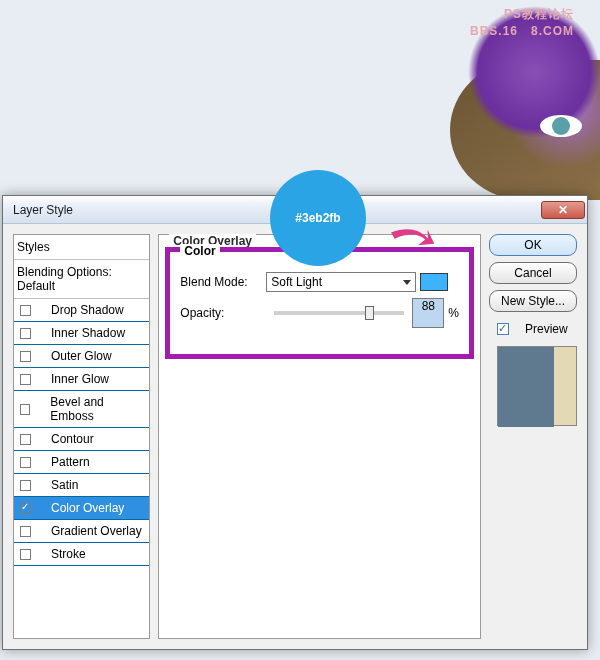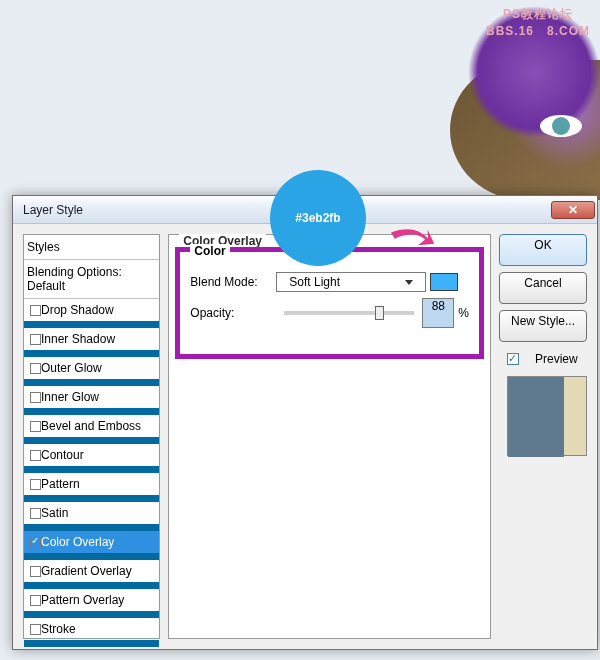--- a/index.html
+++ b/index.html
@@ -1,48 +1,48 @@
 <!DOCTYPE html>
 <html><head>
 <meta charset="utf-8">
 <style>
 *{box-sizing:border-box;margin:0;padding:0;font-family:"Segoe UI",Tahoma,sans-serif;font-size:12px}
 body{width:600px;height:660px;background:#e8edf3;overflow:hidden;position:relative}
 .bgimg{position:absolute;top:0;right:0;width:220px;height:180px;background:radial-gradient(circle at 70% 40%,#8a4fb5 0%,#6b2f9e 30%,transparent 35%),radial-gradient(circle at 85% 60%,#a86ed4 0%,transparent 28%);border-radius:50% 0 0 50%}
 .eye{position:absolute;top:115px;right:18px;width:42px;height:22px;background:#fff;border-radius:50%}
 .eye::after{content:"";position:absolute;top:2px;left:12px;width:18px;height:18px;background:#5aa0a8;border-radius:50%}
 .hair{position:absolute;top:60px;right:0;width:150px;height:140px;background:linear-gradient(145deg,#6b5434,#8a6f48);border-radius:60% 0 0 60%}
-.watermark{position:absolute;top:6px;right:10px;color:#e7a7b0;font-size:15px;font-weight:bold;line-height:17px;text-align:center;letter-spacing:1px;z-index:3}
-.dialog{position:absolute;top:195px;left:12px;width:586px;height:455px;background:#f0f0f0;border:1px solid #707070;box-shadow:0 0 12px rgba(0,0,0,.35);z-index:5}
+.watermark{position:absolute;top:6px;right:26px;color:#e7a7b0;font-size:15px;font-weight:bold;line-height:17px;text-align:right;letter-spacing:1px;z-index:3}
+.dialog{position:absolute;top:195px;left:2px;width:586px;height:455px;background:#f0f0f0;border:1px solid #707070;box-shadow:0 0 12px rgba(0,0,0,.35);z-index:5}
 .titlebar{height:28px;background:linear-gradient(#fdfdfe,#e6edf6 45%,#d6e1ef);display:flex;align-items:center;padding:0 2px 0 10px;border-bottom:1px solid #b8c4d4}
 .titlebar .t{flex:1;color:#1a1a1a}
 .closebtn{width:44px;height:18px;background:linear-gradient(#e49a8f,#c9594b);border:1px solid #8b3d33;border-radius:3px;color:#fff;display:flex;align-items:center;justify-content:center;font-weight:bold}
 .body{display:flex;padding:10px;gap:8px;height:calc(100% - 28px)}
 .left{width:150px;background:#fff;border:1px solid #9a9a9a;display:flex;flex-direction:column}
 .left .hd{padding:5px 3px;border-bottom:1px solid #c0c0c0}
-.left .row{padding:4px 6px;border-bottom:7px solid #0369a1;display:flex;align-items:center;gap:0;cursor:default}
+.left .row{padding:4px 6px;border-bottom:1px solid #0369a1;display:flex;align-items:center;gap:20px;cursor:default}
 .left .row.indent{}
 .left .row.sel{background:#2f8fe0;color:#fff}
 .left .cb{width:11px;height:11px;border:1px solid #7a7a7a;background:#fff;display:inline-block}
 .left .cb.ck{background:#2f8fe0;position:relative}
 .left .cb.ck::after{content:"✓";color:#fff;position:absolute;top:-3px;left:0;font-size:10px}
 .mid{flex:1;background:#fff;border:1px solid #9a9a9a;padding:6px;position:relative}
 .fs-title{position:absolute;top:-1px;left:10px;background:#fff;padding:0 4px;font-weight:bold;color:#2a2a2a}
 .fs{border:5px solid #a21caf;margin-top:6px;padding:14px 10px 20px;position:relative}
 .fs .leg{position:absolute;top:-8px;left:10px;background:#fff;padding:0 4px;font-weight:bold}
 .frow{display:flex;align-items:center;margin:6px 0}
 .flab{width:80px;text-align:left;margin-right:6px}
-.select{flex:0 0 150px;height:20px;border:1px solid #7a7a7a;background:#fff;display:flex;align-items:center;padding:0 12px;justify-content:space-between}
+.select{flex:0 0 150px;height:20px;border:1px solid #7a7a7a;background:#fff;display:flex;align-items:center;padding:0 4px;justify-content:space-between}
 .select .caret{width:0;height:0;border-left:4px solid transparent;border-right:4px solid transparent;border-top:5px solid #333}
 .swatch{width:28px;height:18px;background:#3eb2fb;border:1px solid #3a3a3a;margin-left:4px}
 .slider{flex:0 0 130px;height:4px;background:#d0d0d0;position:relative;margin:0 8px}
 .slider .thumb{position:absolute;top:-5px;left:70%;width:9px;height:14px;background:#eee;border:1px solid #666}
 .numbox{width:32px;height:30px;border:1px solid #7a7a7a;background:#bcd7ef;text-align:center}
 .right{width:96px;display:flex;flex-direction:column;gap:6px;align-items:stretch}
-.btn{height:32px;border:1px solid #707070;background:linear-gradient(#fefefe,#e5e5e5);border-radius:4px;text-align:center;line-height:20px}
+.btn{height:22px;border:1px solid #707070;background:linear-gradient(#fefefe,#e5e5e5);border-radius:9px;text-align:center;line-height:20px}
 .btn.ok{background:linear-gradient(#eaf4ff,#cfe4f6);border-color:#4a7ebb}
 .prevrow{display:flex;align-items:center;gap:16px;margin:4px 0 4px 8px}
 .prevrow .cb{width:12px;height:12px;border:1px solid #4a7ebb;background:#fff;position:relative}
 .prevrow .cb::after{content:"✓";color:#2e6db4;position:absolute;top:-2px;left:0;font-size:11px}
 .thumbprev{width:80px;height:80px;background:#e3d9b5;border:1px solid #888;margin-left:8px;position:relative}
 .thumbprev::before{content:"";position:absolute;top:0;left:0;width:56px;height:80px;background:#5f7a8e}
 .callout{position:absolute;top:170px;left:270px;width:96px;height:96px;background:#2aa4e4;border-radius:50%;z-index:10;display:flex;align-items:center;justify-content:center;color:#fff;font-weight:bold;font-size:14px}
 .arrow{position:absolute;top:220px;left:388px;z-index:11;transform:rotate(25deg)}
 .arrow svg{width:48px;height:36px}
 </style>
@@ -114,24 +114,20 @@
           <div class="row sel">
             <span class="cb ck"></span>
             <span>Color Overlay</span>
           </div>
           <div class="row">
             <span class="cb"></span>
             <span>Gradient Overlay</span>
           </div>
           <div class="row">
             <span class="cb"></span>
-            <span>Pattern Overlay</span>
-          </div>
-          <div class="row">
-            <span class="cb"></span>
             <span>Stroke</span>
           </div>
         </div>
     </div>
 
     <div class="mid">
       <div class="fs-title">Color Overlay</div>
       <div class="fs">
         <div class="leg">Color</div>
         <div class="frow">

